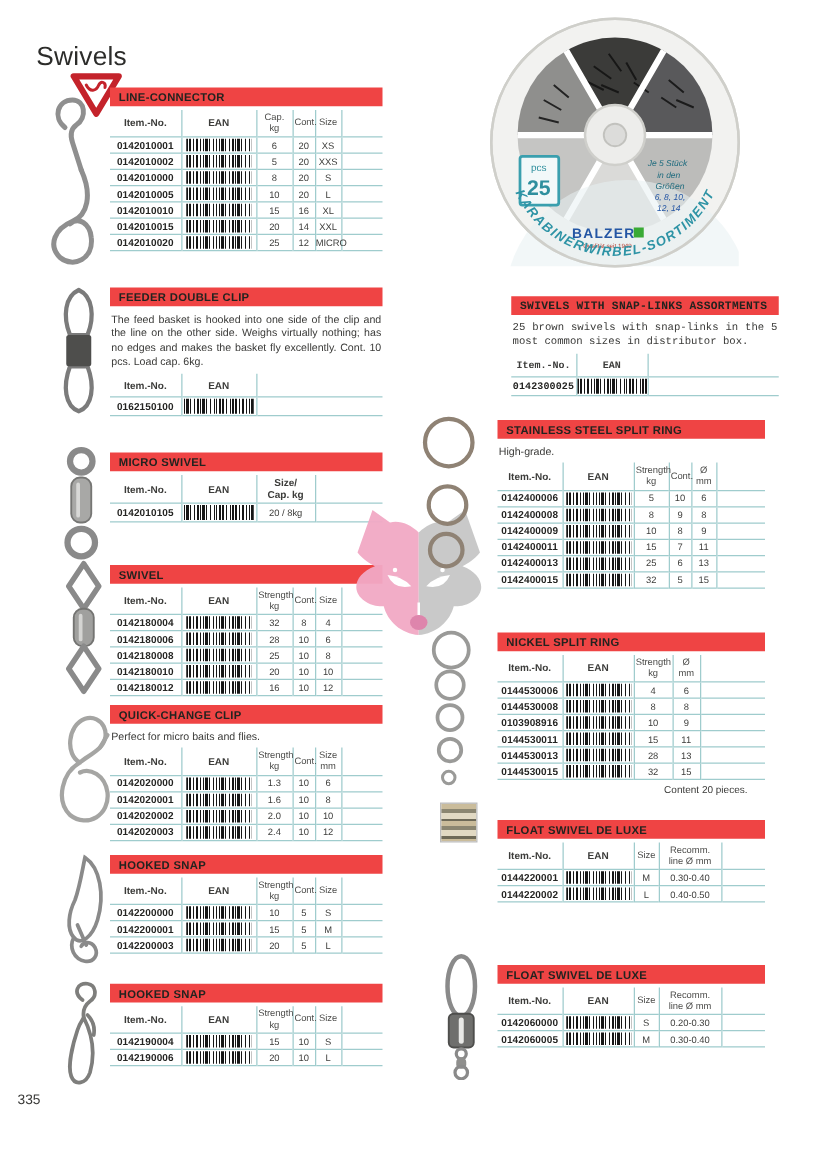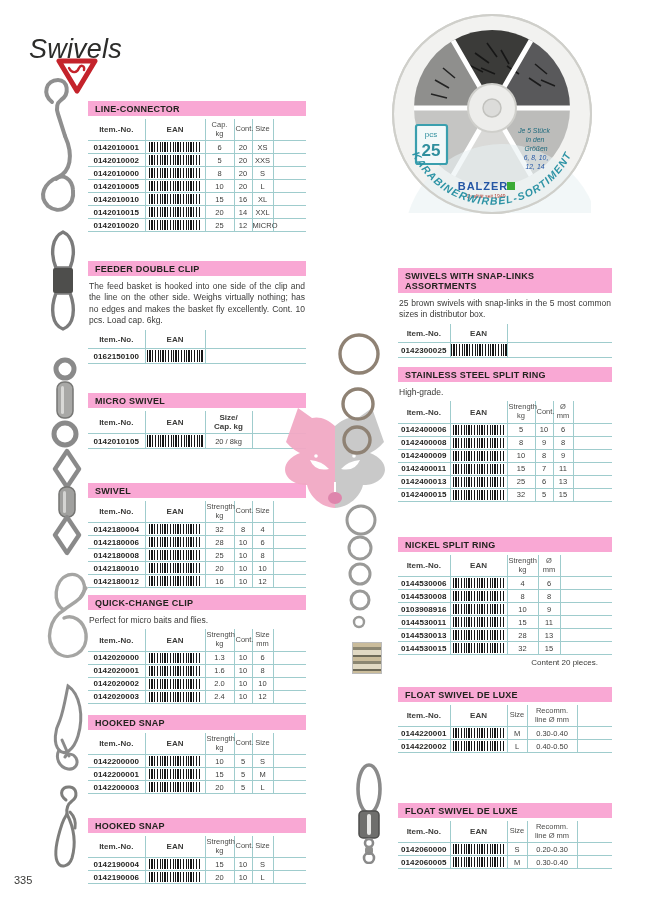--- a/index.html
+++ b/index.html
@@ -1,25 +1,25 @@
 <!DOCTYPE html>
 <html><head>
 <meta charset="utf-8">
 <style>
 * { margin:0; padding:0; box-sizing:border-box; }
 html,body { background:#fff; }
 body {
   width:650px; height:919px; position:relative; overflow:hidden;
   font-family:"Liberation Sans", sans-serif; color:#3a3a38;
 }
-.page-title { position:absolute; left:29px; top:34px; font-size:27px; color:#2c2c2a; letter-spacing:.2px;font-style:italic; }
+.page-title { position:absolute; left:29px; top:34px; font-size:21px; color:#2c2c2a; letter-spacing:.2px; }
 .section { position:absolute; }
 .bar {
-  background:#f9a8d4; color:#23231f; font-weight:bold; font-size:9px;
-  padding:3px 4px 2px 7px; letter-spacing:.25px;margin-top:31px;
+  background:#ef4444; color:#23231f; font-weight:bold; font-size:9px;
+  padding:3px 4px 2px 7px; letter-spacing:.25px;
 }
 .desc { font-size:8.5px; color:#3a3a38; line-height:1.35; margin:5px 1px 2px; text-align:justify; }
 table { border-collapse:collapse; width:100%; table-layout:fixed; margin-top:3px; }
 th {
   font-size:7.5px; color:#4c4c4a; font-weight:normal; text-align:center; vertical-align:middle;
   padding:2px 1px; white-space:pre-line; line-height:1.15; height:19px;
 }
 th.strong { font-weight:bold; color:#3c3c3a; font-size:8px; }
 tr { border-bottom:1px solid #9fcccd; }
 th + th, td + td { border-left:1px solid #9fcccd; }
@@ -536,21 +536,21 @@
       <text x="103" y="190" text-anchor="middle" font-size="5" fill="#b03a2e" font-family="Liberation Sans, sans-serif">Qualität seit 1949</text>
     </g>
 
     <path id="arcPath" d="M26,138 A88,88 0 0 0 192,138" fill="none"></path>
     <text font-size="10.5" font-weight="bold" font-style="italic" fill="#2d93a5" letter-spacing="1.2" font-family="Liberation Sans, sans-serif">
       <textPath href="#arcPath" startOffset="50%" text-anchor="middle">KARABINERWIRBEL-SORTIMENT</textPath>
     </text>
   </svg>
 </div>
 
-<div class="section" style="left:398px; top:237px; width:214px;">
+<div class="section" style="left:409px; top:237px; width:214px;font-family:Liberation Mono, monospace;">
   <div class="bar">SWIVELS WITH SNAP-LINKS ASSORTMENTS</div>
   <p class="desc">25 brown swivels with snap-links in the 5 most common sizes in distributor box.</p>
   <table class="tall">
     <colgroup>
         <col style="width:52px">
         <col style="width:57px">
         <col>
       </colgroup>
     <thead>
         <tr>

